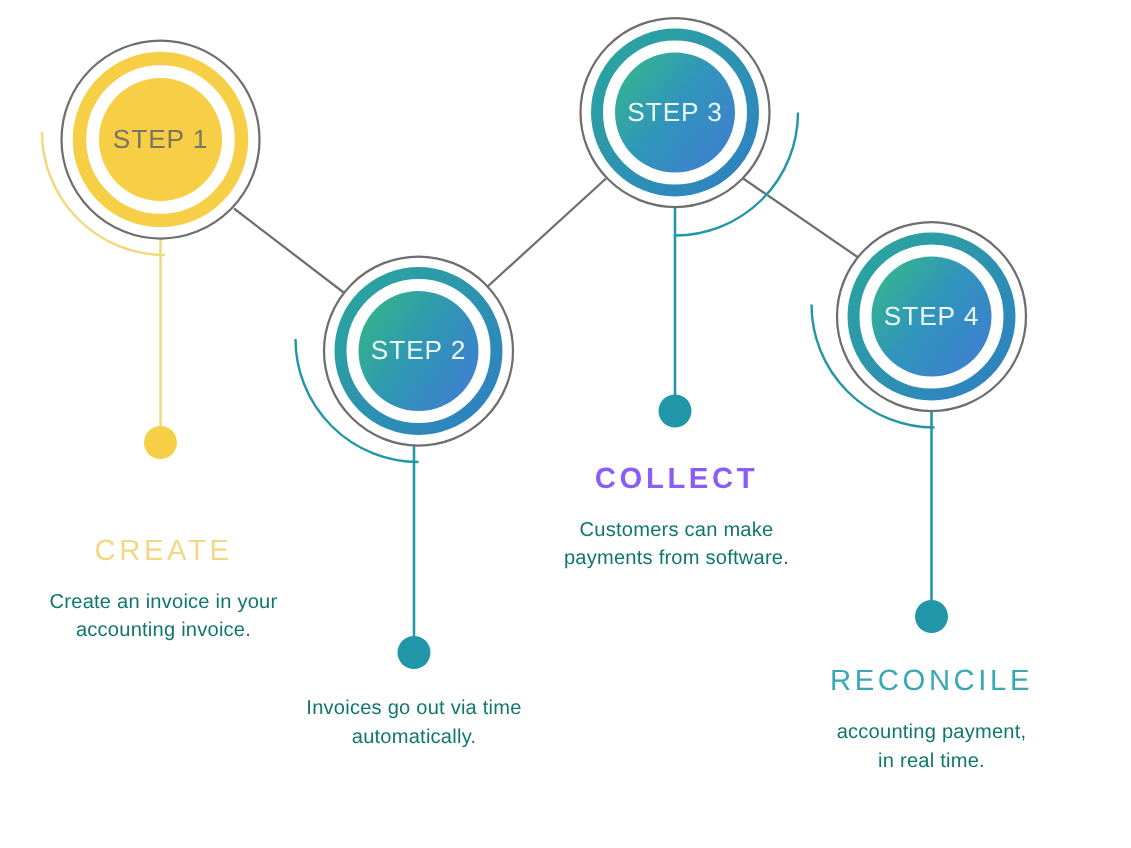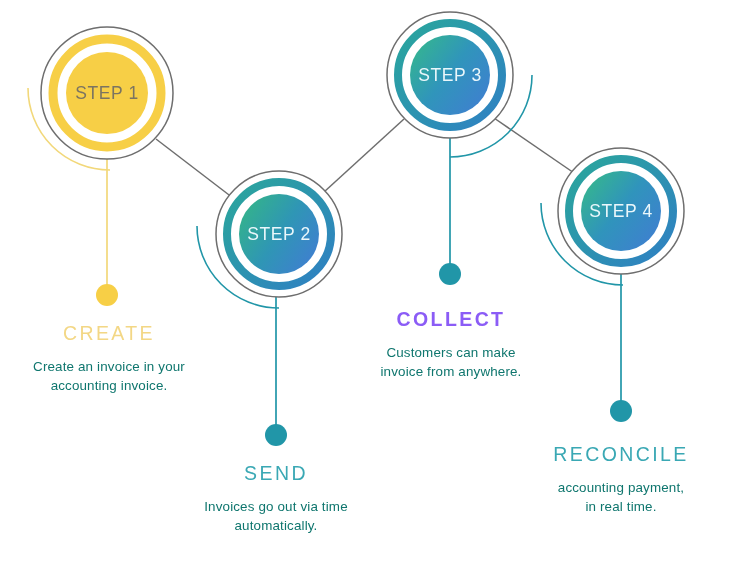--- a/index.html
+++ b/index.html
@@ -148,40 +148,39 @@
 
     <g>
       <circle cx="621" cy="211" r="63" fill="#ffffff" stroke="#6e6e6e" stroke-width="1.5"></circle>
       <circle cx="621" cy="211" r="52" fill="none" stroke="url(#ringTeal4)" stroke-width="8"></circle>
       <circle cx="621" cy="211" r="40" fill="url(#gradTeal4)"></circle>
       <text class="step-label step-label-teal" x="621" y="212">STEP 4</text>
     </g>
   </svg>
 
   <div class="caption-block" style="left: 0px; top: 322px; width: 218px;">
-    <p class="caption-title" style="color:#f3d785;">CREATE</p>
+    <p class="caption-title" style="color:#f3d785;margin-top:34px;">CREATE</p>
     <p class="caption-desc">
       <span>Create an invoice in your</span>
       <span>accounting invoice.</span>
     </p>
   </div>
 
   <div class="caption-block" style="left: 170px; top: 462px; width: 212px;">
-    <p class="caption-title" style="color:#3aa8b4;">SEND</p>
     <p class="caption-desc">
       <span>Invoices go out via time</span>
       <span>automatically.</span>
     </p>
   </div>
 
   <div class="caption-block" style="left: 341px; top: 308px; width: 220px;">
     <p class="caption-title" style="color:#8b5cf6;font-weight:bold;">COLLECT</p>
     <p class="caption-desc">
       <span>Customers can make</span>
-      <span>invoice from anywhere.</span>
+      <span>payments from software.</span>
     </p>
   </div>
 
   <div class="caption-block" style="left: 511px; top: 443px; width: 220px;">
     <p class="caption-title" style="color:#3aa8b4;">RECONCILE</p>
     <p class="caption-desc">
       <span>accounting payment,</span>
       <span>in real time.</span>
     </p>
   </div>

